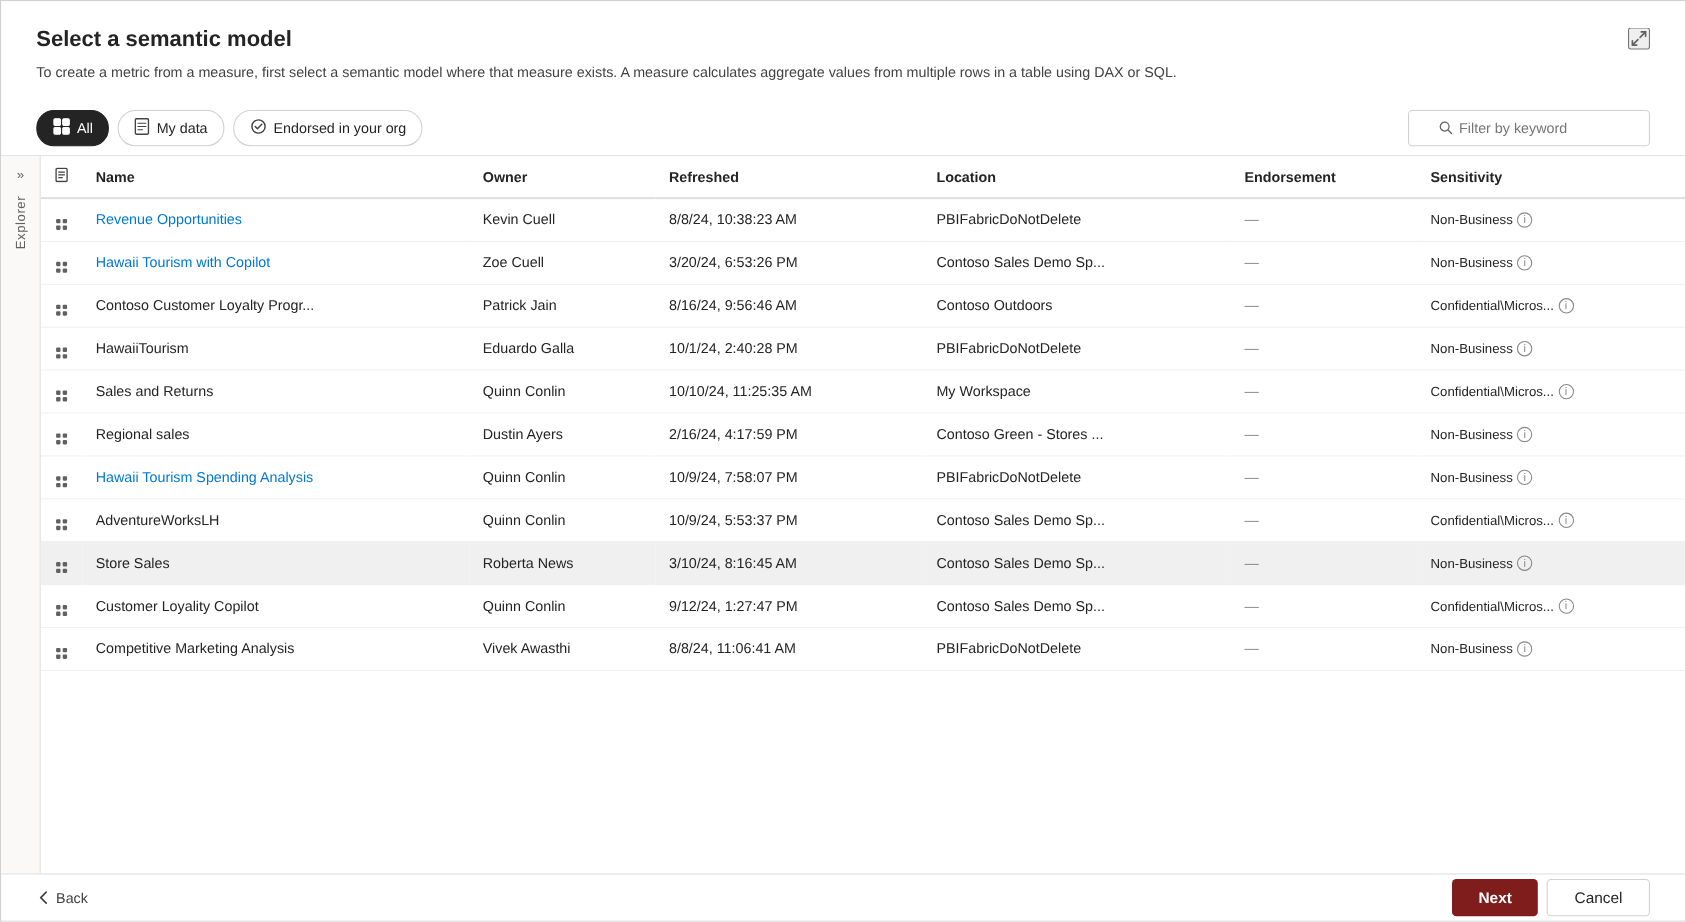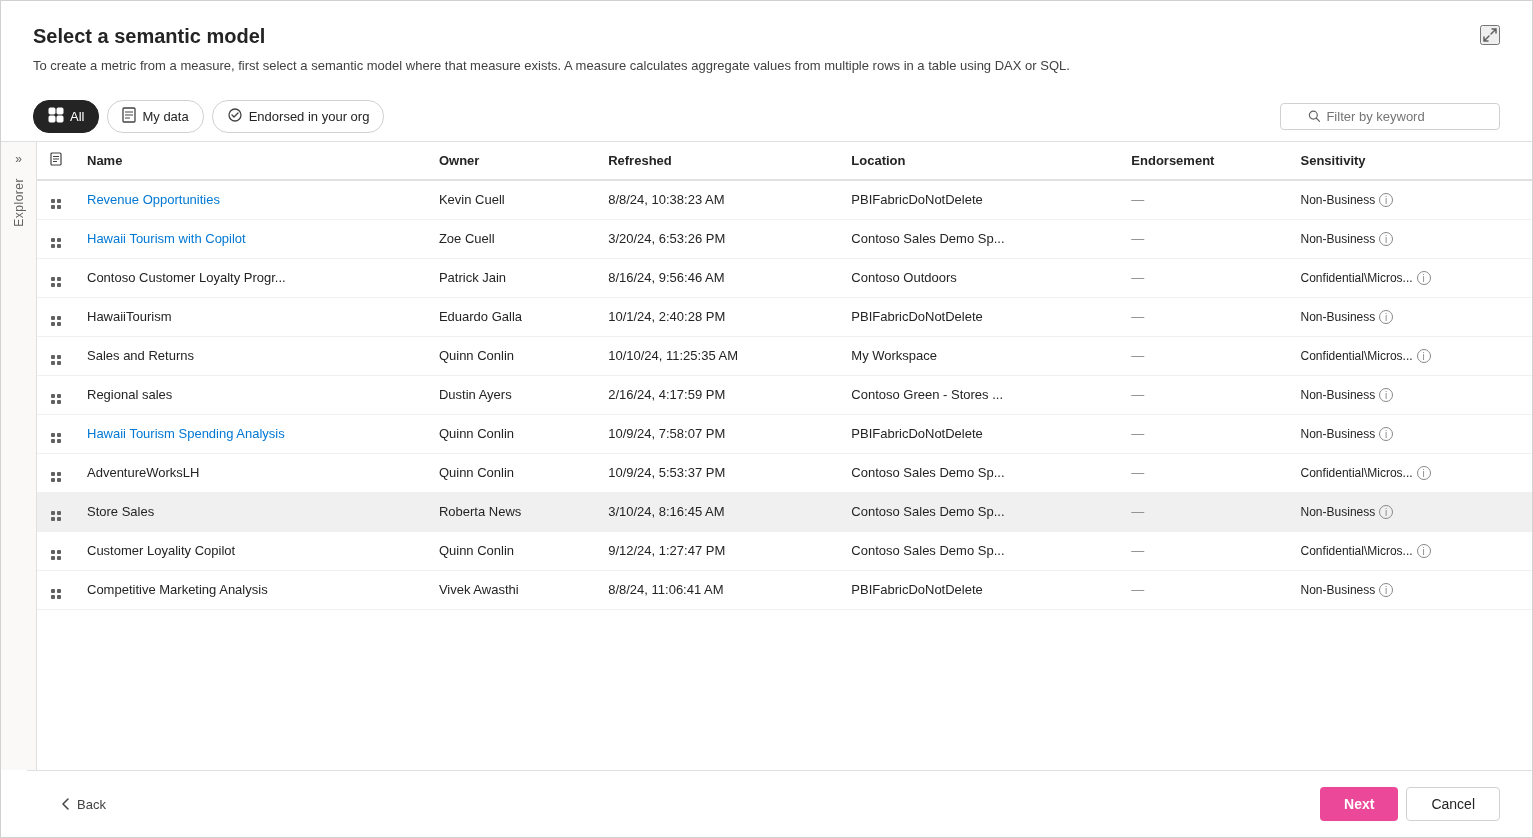--- a/index.html
+++ b/index.html
@@ -2,21 +2,21 @@
 <html><head>
   <meta charset="utf-8">
   <style>
     * { box-sizing: border-box; margin: 0; padding: 0; }
     body { font-family: 'Segoe UI', Arial, sans-serif; font-size: 14px; background: #fff; color: #242424; width: 1533px; height: 838px; overflow: hidden; }
     .dialog { width: 1533px; height: 838px; display: flex; flex-direction: column; border: 1px solid #d1d1d1; background: #fff; position: relative; }
     .dialog-header { padding: 24px 32px 8px 32px; display: flex; justify-content: space-between; align-items: flex-start; }
     .dialog-title { font-size: 20px; font-weight: 700; color: #242424; }
     .expand-icon { width: 20px; height: 20px; cursor: pointer; color: #616161; }
     .dialog-subtitle { padding: 0 32px 16px 32px; font-size: 13px; color: #424242; line-height: 1.5; }
-    .filter-bar { padding: 8px 32px 8px 32px; display: flex; align-items: center; justify-content: space-between; border-bottom: 1px solid #e0e0e0; }
+    .filter-bar { padding: 8px 32px 8px 32px; display: flex; justify-content: space-between; border-bottom: 1px solid #e0e0e0; }
     .filter-tabs { display: flex; gap: 8px; align-items: center; }
     .tab-btn { display: flex; align-items: center; gap: 6px; padding: 6px 14px; border-radius: 16px; border: 1px solid #d1d1d1; background: #fff; cursor: pointer; font-size: 13px; color: #242424; }
     .tab-btn.active { background: #242424; color: #fff; border-color: #242424; }
     .tab-btn .tab-icon { font-size: 14px; }
     .search-box { display: flex; align-items: center; border: 1px solid #d1d1d1; border-radius: 4px; padding: 5px 27px; gap: 6px; width: 220px; }
     .search-box input { border: none; outline: none; font-size: 13px; width: 100%; color: #424242; }
     .main-area { display: flex; flex: 1; overflow: hidden; }
     .explorer-sidebar { width: 36px; border-right: 1px solid #e0e0e0; display: flex; flex-direction: column; align-items: center; padding-top: 10px; background: #faf9f8; }
     .explorer-label { writing-mode: vertical-rl; transform: rotate(180deg); font-size: 12px; color: #616161; margin-top: 8px; letter-spacing: 0.5px; cursor: pointer; }
     .chevron-right { font-size: 12px; color: #616161; margin-bottom: 4px; cursor: pointer; }
@@ -26,24 +26,24 @@
     thead th { padding: 10px 12px; text-align: left; font-size: 13px; font-weight: 600; color: #242424; white-space: nowrap; background: #fff; position: sticky; top: 0; z-index: 1; }
     tbody tr { border-bottom: 1px solid #f0f0f0; }
     tbody tr.selected { background: #f0f0f0; }
     tbody td { padding: 10px 12px; font-size: 13px; color: #242424; white-space: nowrap; }
     .icon-cell { color: #616161; width: 30px; text-align: center; }
     .grid-icon { display: inline-grid; grid-template-columns: 4px 4px; gap: 2px; }
     .grid-dot { width: 4px; height: 4px; background: #616161; border-radius: 1px; }
     .dash { color: #888; }
     .sensitivity-badge { display: inline-flex; align-items: flex-end; gap: 4px; font-size: 12px; }
     .info-icon { width: 14px; height: 14px; border-radius: 50%; border: 1px solid #888; display: inline-flex; align-items: center; justify-content: center; font-size: 10px; color: #888; cursor: pointer; }
-    .dialog-footer { padding: 16px 32px; display: flex; justify-content: space-between; align-items: center; border-top: 1px solid #e0e0e0; margin-left: 26px; }
+    .dialog-footer { padding: 4px 32px; display: flex; justify-content: space-between; align-items: center; border-top: 1px solid #e0e0e0; }
     .back-btn { display: flex; align-items: center; gap: 4px; background: none; border: none; cursor: pointer; font-size: 13px; color: #424242; }
     .footer-right { display: flex; gap: 8px; }
-    .next-btn { background: #ec4899; color: #fff; border: none; border-radius: 4px; padding: 8px 24px; font-size: 14px; font-weight: 600; cursor: pointer; }
+    .next-btn { background: #7f1d1d; color: #fff; border: none; border-radius: 4px; padding: 8px 24px; font-size: 14px; font-weight: 600; cursor: pointer; }
     .cancel-btn { background: #fff; color: #242424; border: 1px solid #d1d1d1; border-radius: 4px; padding: 8px 24px; font-size: 14px; cursor: pointer; }
     ::-webkit-scrollbar { width: 8px; }
     ::-webkit-scrollbar-track { background: #f1f1f1; }
     ::-webkit-scrollbar-thumb { background: #c8c8c8; border-radius: 4px; }
   </style>
 </head>
 <body>
 
 <div class="dialog">
 

